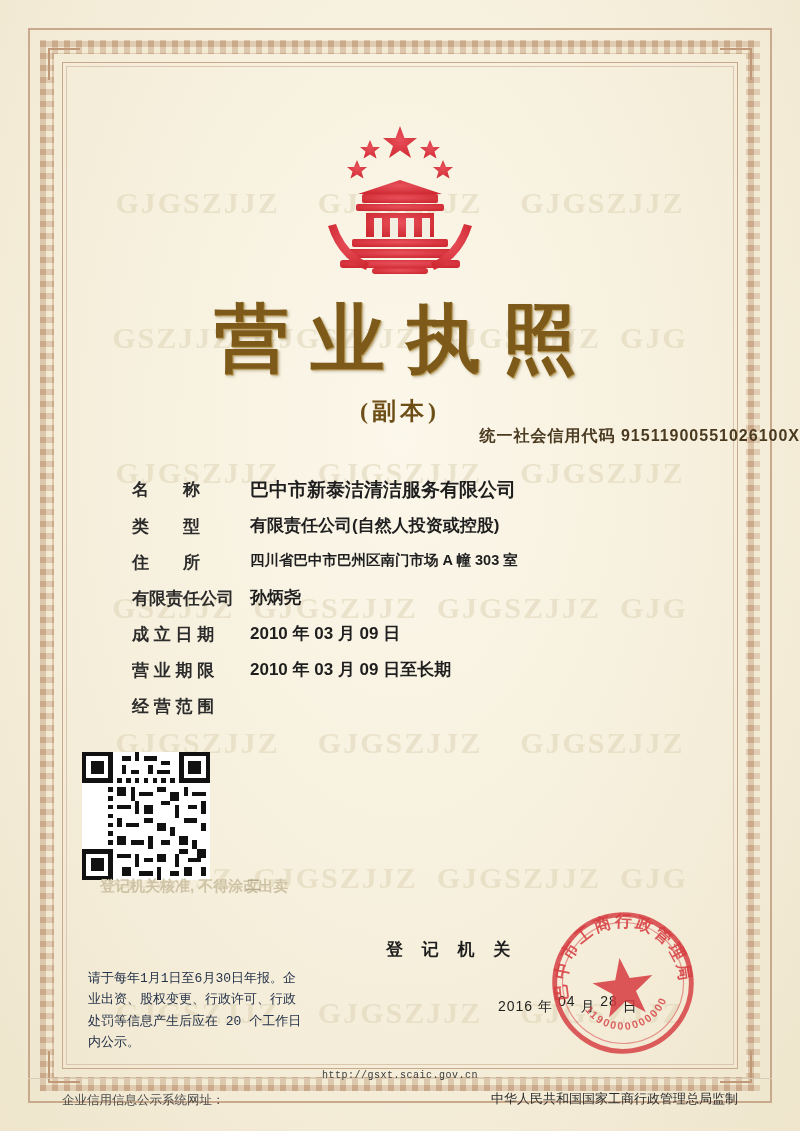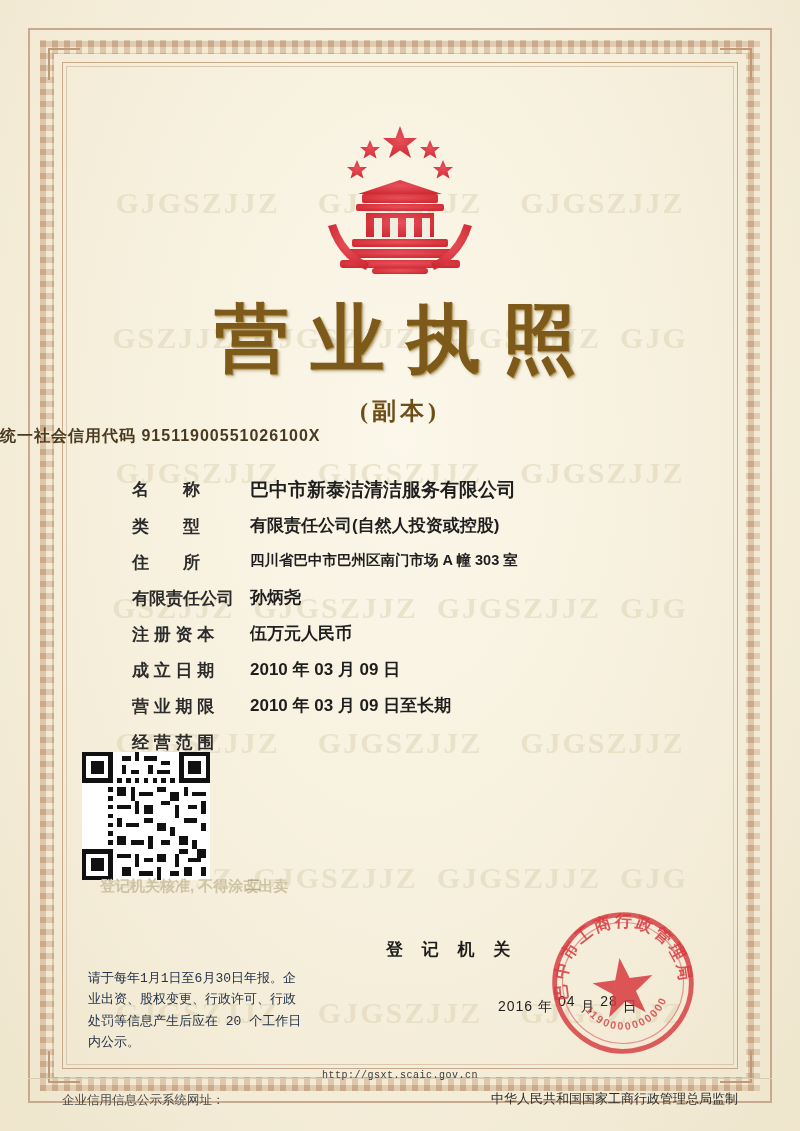--- a/index.html
+++ b/index.html
@@ -70,21 +70,21 @@
     color:#7d5a1a;
     text-shadow:1px 1px 0 #b79a55, 2px 2px 3px rgba(90,60,10,.35);
     padding-left:13px;
   }
   #subtitle{
     position:absolute;left:0;right:0;top:395px;text-align:center;
     font-family:"Liberation Serif","DejaVu Serif",serif;
     font-size:24px;font-weight:bold;color:#6d4e16;letter-spacing:4px;
   }
   #credit-code{
-    position:absolute;left:0;right:0;top:426px;text-align:left;
+    position:absolute;left:0;right:0;top:426px;text-align:right;
     font-family:"Liberation Sans","DejaVu Sans",sans-serif;
     font-size:16px;font-weight:bold;color:#4a3a20;letter-spacing:1px;
   }
 
   
   #fields{
     position:absolute;left:132px;top:478px;right:90px;
   }
   .row{display:flex;align-items:flex-start;margin-bottom:13px;}
   .row .label{
@@ -247,24 +247,20 @@
       <div class="label tight">类　　型</div>
       <div class="value">有限责任公司(自然人投资或控股)</div>
     </div>
     <div class="row">
       <div class="label tight">住　　所</div>
       <div class="value small">四川省巴中市巴州区南门市场 A 幢 303 室</div>
     </div>
     <div class="row">
       <div class="label tight">有限责任公司</div>
       <div class="value">孙炳尧</div>
-    </div>
-    <div class="row">
-      <div class="label tight">注 册 资 本</div>
-      <div class="value">伍万元人民币</div>
     </div>
     <div class="row">
       <div class="label tight">成 立 日 期</div>
       <div class="value">2010 年 03 月 09 日</div>
     </div>
     <div class="row">
       <div class="label tight">营 业 期 限</div>
       <div class="value">2010 年 03 月 09 日至长期</div>
     </div>
     <div class="row scope">

